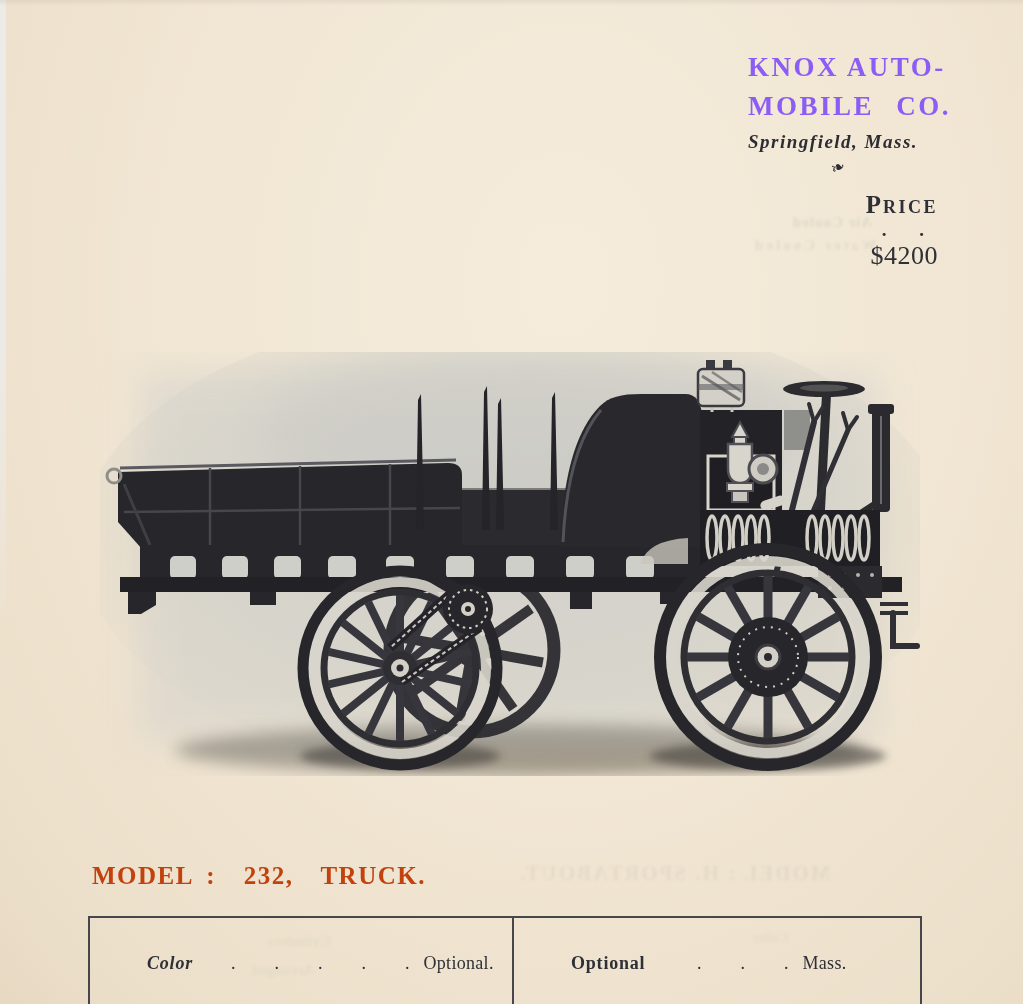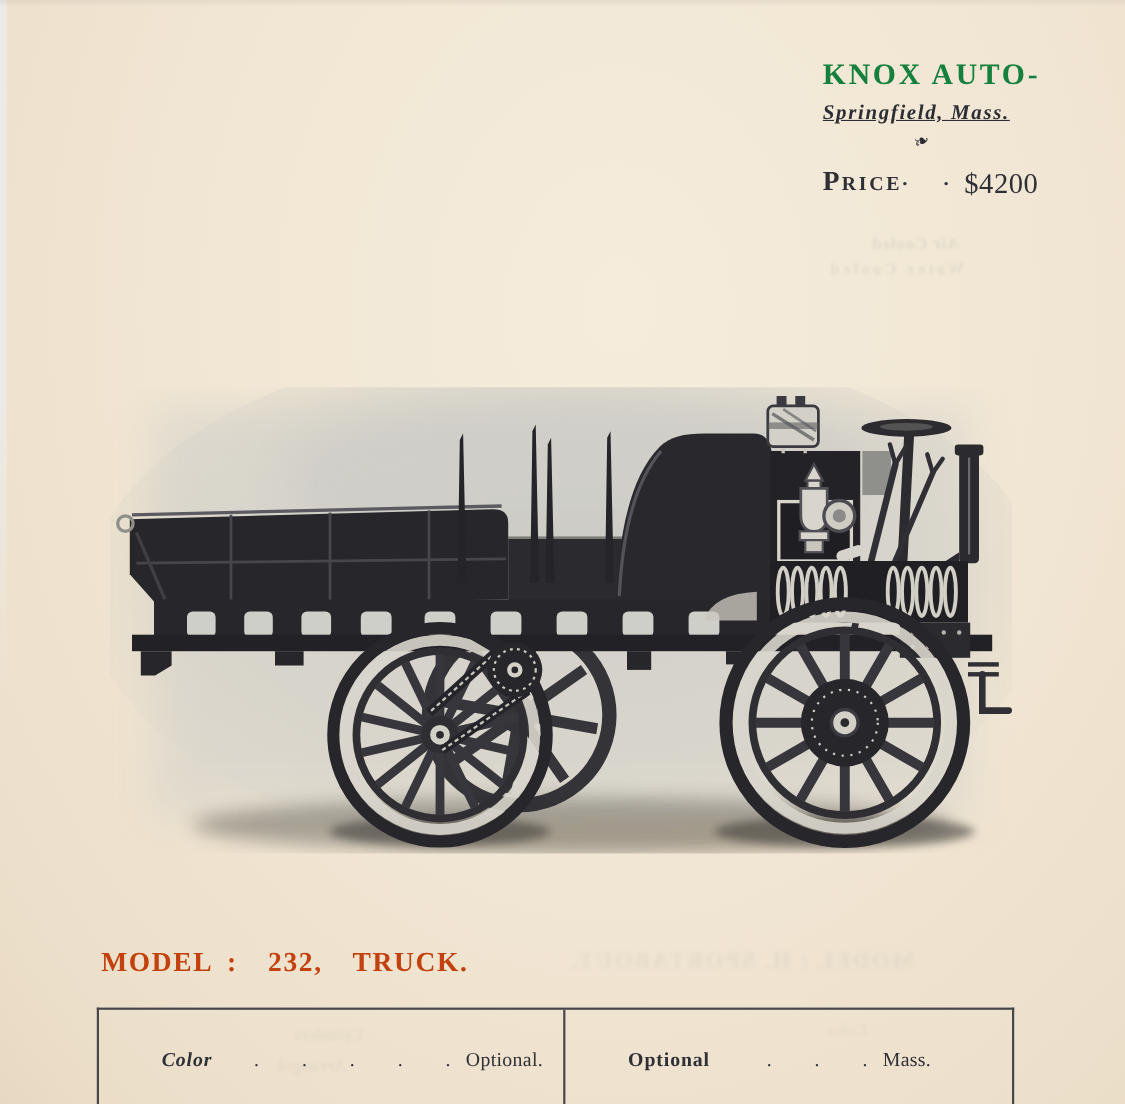--- a/index.html
+++ b/index.html
@@ -16,34 +16,34 @@
   }
   .top-edge{
     position:absolute;left:0;top:0;width:100%;height:6px;
     background:linear-gradient(to bottom,rgba(190,180,165,.25),rgba(190,180,165,0));
   }
 
   
   .knox-header{position:absolute;left:748px;top:48px;width:190px;}
   .co-line1,.co-line2{
     font-weight:bold;font-size:27px;letter-spacing:2.5px;
-    color:#15803d;white-space:pre;line-height:1.45;
+    color:#8b5cf6;white-space:pre;line-height:1.45;
   }
   .co-line2{word-spacing:13px;}
   .co-city{
     font-weight:bold;font-style:italic;font-size:19px;letter-spacing:1.5px;
-    margin-top:5px;color:#2c2c33;white-space:pre;text-decoration:underline;
+    margin-top:5px;color:#2c2c33;white-space:pre;
   }
   .ornament{
     text-align:center;font-size:17px;margin-top:4px;color:#2c2c33;
     transform:rotate(-24deg);width:40px;margin-left:70px;
   }
   .price-row{
-    display:flex;justify-content:space-between;align-items:flex-start;
-    margin-top:13px;width:190px;
+    display:flex;justify-content:space-between;align-items:flex-end;
+    margin-top:13px;width:190px;flex-direction:column;
   }
   .pl-initial{font-weight:bold;font-size:25px;letter-spacing:2px;}
   .pl-rest{font-weight:bold;font-size:18px;letter-spacing:2.5px;}
   .price-dots{font-weight:bold;font-size:19px;letter-spacing:14px;white-space:pre;}
   .price-value{font-weight:normal;font-size:26px;letter-spacing:.5px;font-stretch:condensed;}
 
   
   .ghost{
     position:absolute;transform:scaleX(-1);
     color:#7e907e;font-weight:bold;filter:blur(1.6px);
@@ -83,20 +83,21 @@
   .spec-row .val{letter-spacing:.3px;}
 </style>
 </head>
 <body>
 
 <div class="page-edge"></div>
 <div class="top-edge"></div>
 
 <div class="knox-header">
   <div class="co-line1">KNOX AUTO-</div>
+  <div class="co-line2">MOBILE CO.</div>
   <div class="co-city">Springfield, Mass.</div>
   <div class="ornament">❧</div>
   <div class="price-row">
     <span class="price-label"><span class="pl-initial">P</span><span class="pl-rest">RICE</span></span>
     <span class="price-dots">. .</span>
     <span class="price-value">$4200</span>
   </div>
 </div>
 
 <div class="ghost ghost-a">Air Cooled</div>

